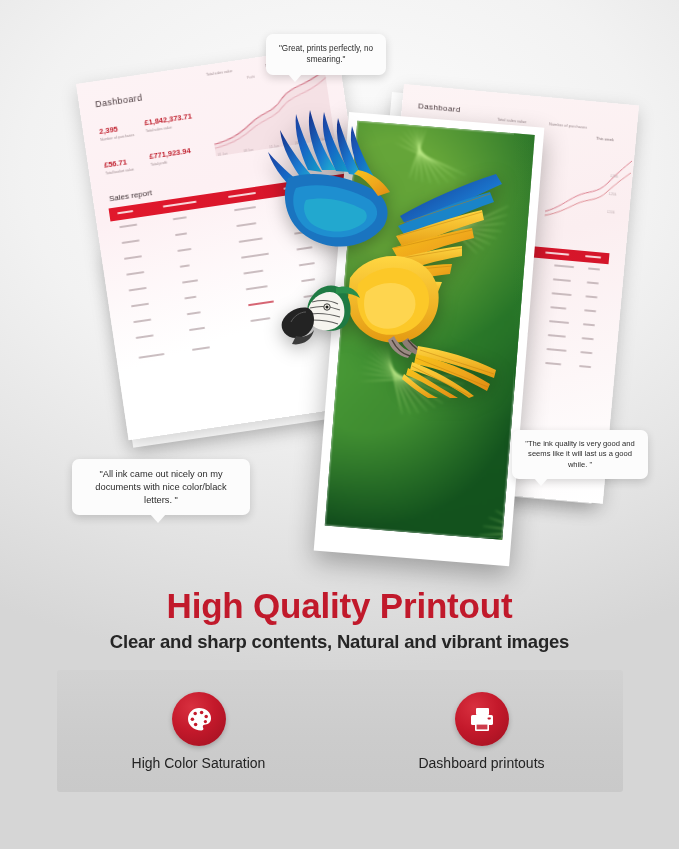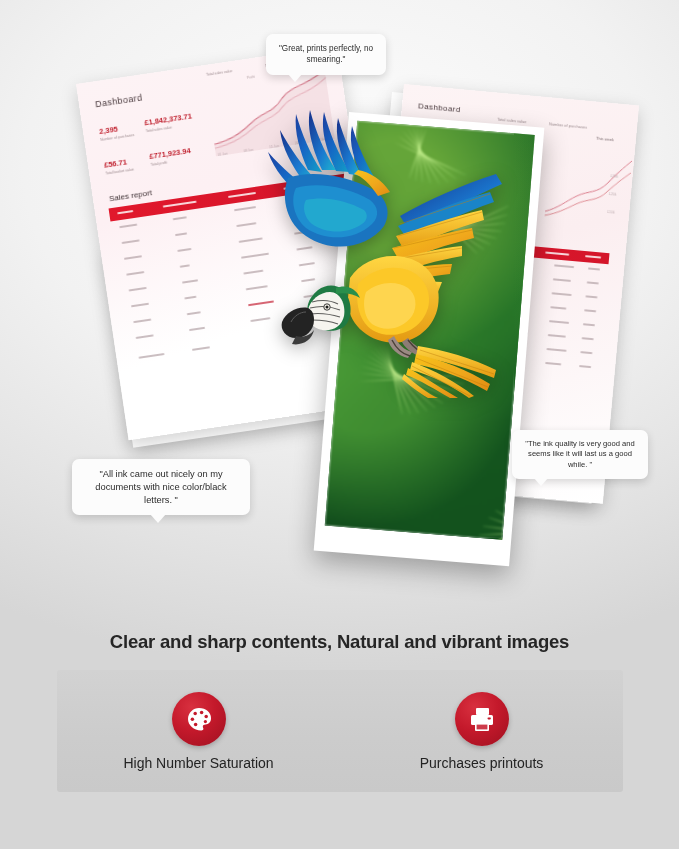--- a/index.html
+++ b/index.html
@@ -551,51 +551,52 @@
   </div>
   <div class="bubble b-left">
     <span>"All ink came out nicely on my documents with nice color/black letters. "</span>
     <span class="tail"></span>
   </div>
   <div class="bubble b-right">
     <span>"The ink quality is very good and seems like it will last us a good while. "</span>
     <span class="tail"></span>
   </div>
 
+  <div class="headline">High Quality Printout</div>
   <div class="subline">Clear and sharp contents, Natural and vibrant images</div>
 
   <div class="features">
 
     <div class="feat">
       <div class="feat-ic">
         <svg width="30" height="30" viewBox="0 0 30 30">
           <path d="M15,4 C22.2,4 27,8.4 27,14.2 C27,18.2 24.4,20.4 21.6,20.4
                    C19.8,20.4 18.8,21.2 18.8,22.6 C18.8,23.6 19.4,24.2 19.4,25
                    C19.4,25.9 18.6,26.4 17.2,26.4 C9.8,26.4 4,21.2 4,15
                    C4,8.8 9.2,4 15,4 Z" fill="#ffffff"></path>
           <circle cx="11.2" cy="9.6" r="1.75" fill="#c4192b"></circle>
           <circle cx="17.6" cy="8.6" r="1.75" fill="#c4192b"></circle>
           <circle cx="22.2" cy="12.6" r="1.75" fill="#c4192b"></circle>
           <circle cx="21.4" cy="17.6" r="1.6" fill="#c4192b"></circle>
           <circle cx="8.4" cy="15.2" r="1.75" fill="#c4192b"></circle>
           <circle cx="11.6" cy="20.6" r="1.75" fill="#c4192b"></circle>
         </svg>
       </div>
-      <div class="feat-lb">High Number Saturation</div>
+      <div class="feat-lb">High Color Saturation</div>
     </div>
 
     <div class="feat">
       <div class="feat-ic">
         <svg width="30" height="30" viewBox="0 0 30 30">
           <rect x="9" y="4" width="13" height="7" rx="1" fill="#ffffff"></rect>
           <rect x="4" y="11" width="22" height="10" rx="1.6" fill="#ffffff"></rect>
           <rect x="20.5" y="13.6" width="3.4" height="1.8" rx=".8" fill="#c4192b"></rect>
           <rect x="8" y="19" width="14" height="8" rx="1" fill="#ffffff"></rect>
           <rect x="9.6" y="20.6" width="10.8" height="4.8" fill="#c4192b" opacity=".85"></rect>
         </svg>
       </div>
-      <div class="feat-lb">Purchases printouts</div>
+      <div class="feat-lb">Dashboard printouts</div>
     </div>
 
 
   </div>
 
 </div>
 
 </body></html>

